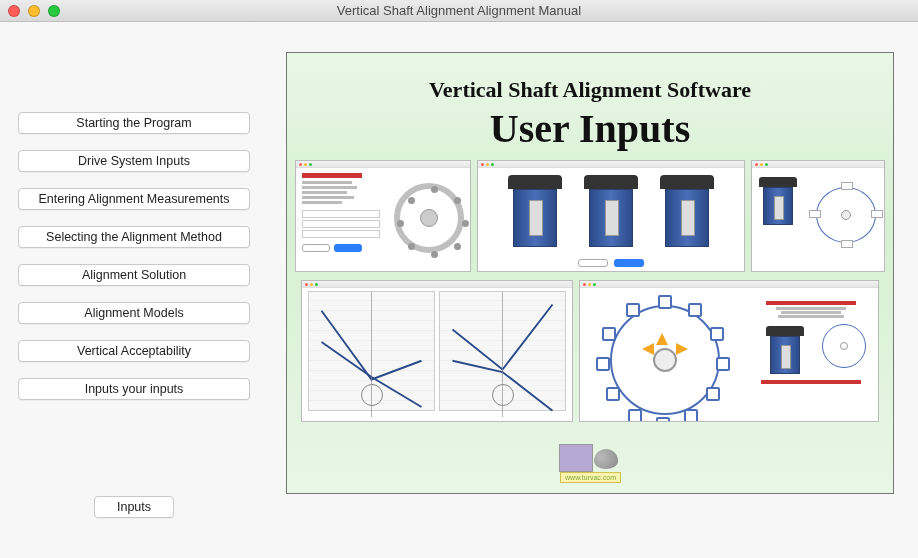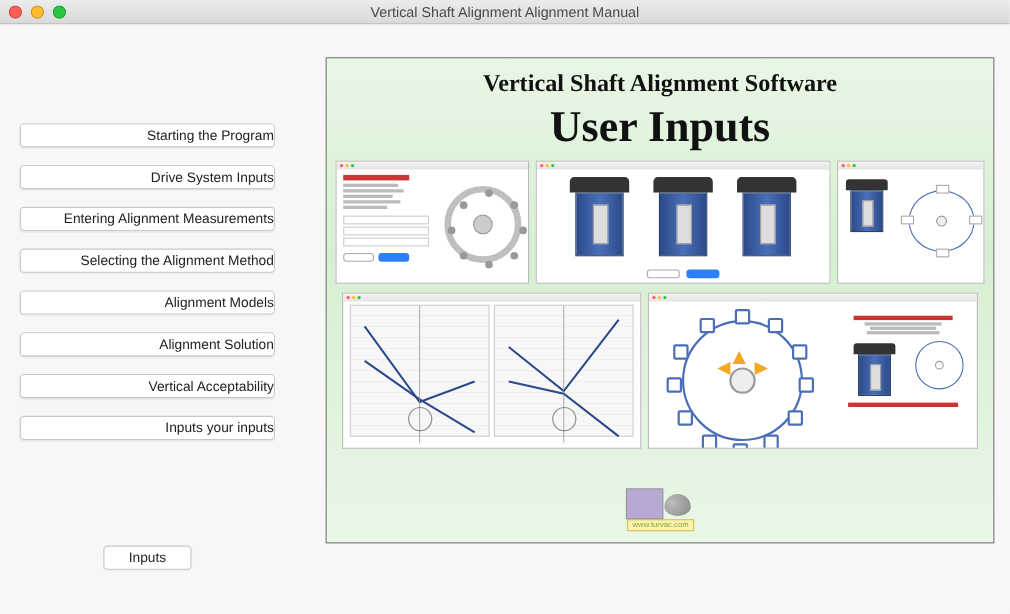--- a/index.html
+++ b/index.html
@@ -54,47 +54,46 @@
   .nav-btn {
     width: 232px;
     height: 22px;
     background:#fff;
     border:1px solid #c9c9c9;
     border-radius:4px;
     font-size:12.5px;
     color:#222;
     box-shadow: 0 1px 1px rgba(0,0,0,0.05);
     cursor:pointer;
-    text-align:right;
   }
   .cancel-wrap {
     margin-top: 80px;
   }
   .cancel-btn {
     width: 80px;
     height: 22px;
     background:#fff;
     border:1px solid #c9c9c9;
     border-radius:4px;
     font-size:12.5px;
     color:#222;
     box-shadow: 0 1px 1px rgba(0,0,0,0.05);
     cursor:pointer;
   }
   .preview {
     margin-top: 30px;
-    margin-left: 28px;
+    margin-left: 18px;
     width: 608px;
     height: 442px;
     border:1px solid #777;
     background: linear-gradient(#e9f7e6,#d6efd2 40%, #e9f7e6);
     display:flex;
     flex-direction:column;
     align-items:center;
-    padding-top:10px;
+    padding-top:24px;
     position:relative;
   }
   .preview-title {
     font-family: "Times New Roman", serif;
     font-weight:bold;
     font-size:22px;
     color:#111;
   }
   .preview-sub {
     font-family: "Times New Roman", serif;
@@ -212,22 +211,22 @@
   <div class="titlebar-title">Vertical Shaft Alignment Alignment Manual</div>
 </div>
 
 <div class="content">
 
   <div class="sidebar">
     <button class="nav-btn">Starting the Program</button>
     <button class="nav-btn">Drive System Inputs</button>
     <button class="nav-btn">Entering Alignment Measurements</button>
     <button class="nav-btn">Selecting the Alignment Method</button>
+    <button class="nav-btn">Alignment Solution</button>
     <button class="nav-btn">Alignment Models</button>
-    <button class="nav-btn">Alignment Solution</button>
     <button class="nav-btn">Vertical Acceptability</button>
     <button class="nav-btn">Inputs your inputs</button>
     <div class="cancel-wrap">
       <button class="cancel-btn">Inputs</button>
     </div>
   </div>
 
   <div class="preview">
     <div class="preview-title">Vertical Shaft Alignment Software</div>
     <div class="preview-sub">User Inputs</div>

